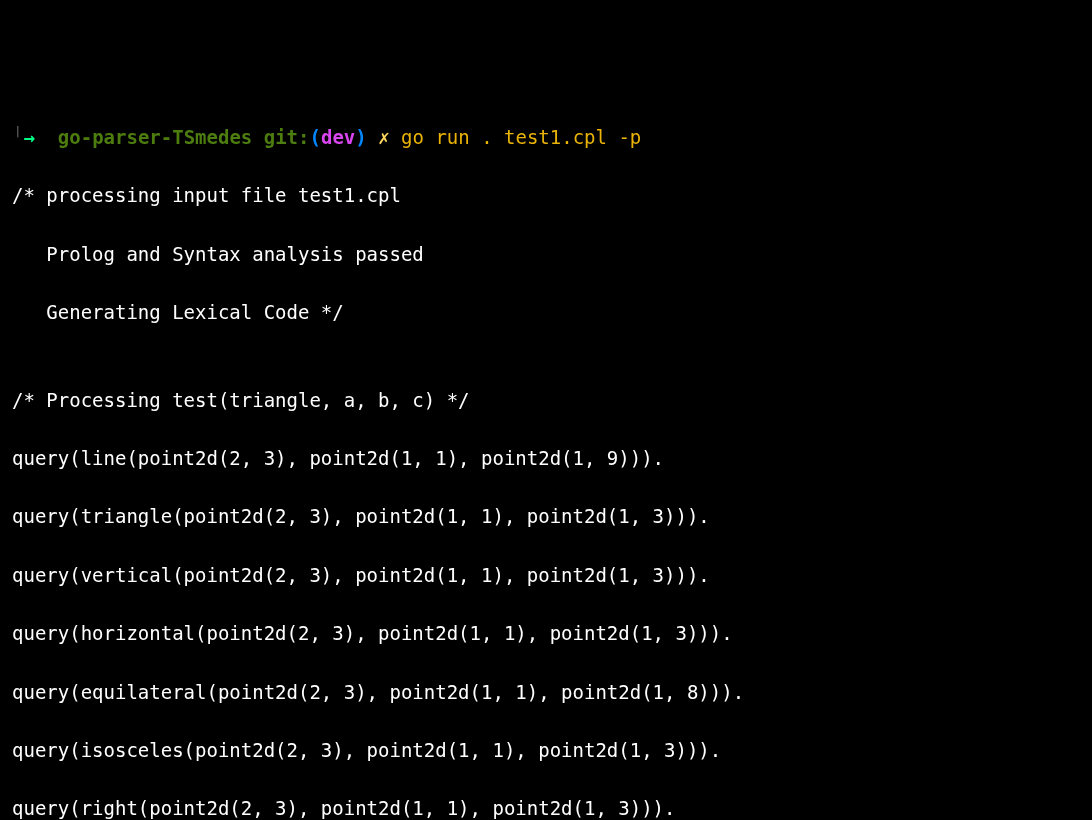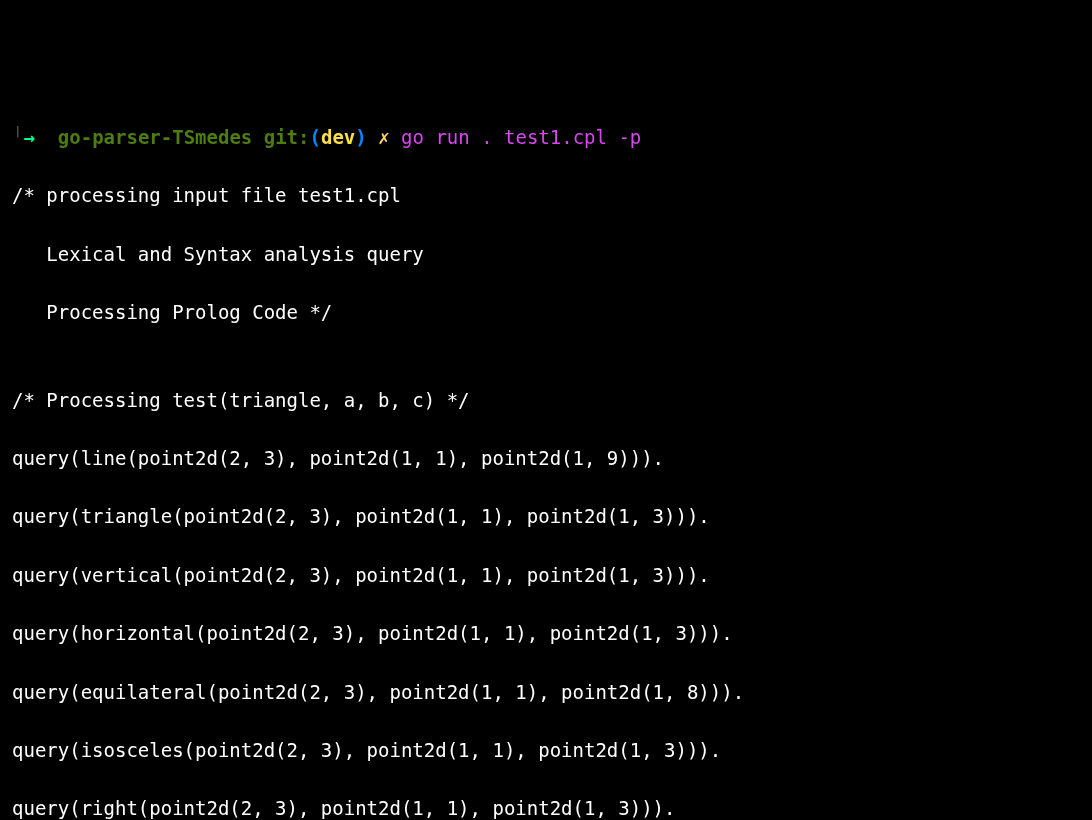--- a/index.html
+++ b/index.html
@@ -18,34 +18,34 @@
     padding: 6px 12px;
     box-sizing: border-box;
     white-space: pre;
   }
   .row { display: block; }
   .prompt-arrow-outer { color: #4f4f4f; }
   .prompt-arrow-inner { color: #00ff87; font-weight: bold; }
   .dir   { color: #4d7c0f; font-weight: bold; }
   .git   { color: #4d7c0f; font-weight: bold; }
   .paren { color: #0087ff; font-weight: bold; }
-  .branch{ color: #fde047; font-weight: bold; }
+  .branch{ color: #d946ef; font-weight: bold; }
   .x     { color: #ffd75f; font-weight: bold; }
-  .cmd   { color: #d946ef; text-align: center; }
+  .cmd   { color: #eab308; text-align: center; }
   .out   { color: #ffffff; }
 </style>
 </head>
 <body>
 
 
 
 <span class="row"><span class="prompt-arrow-outer">╵</span><span class="prompt-arrow-inner">→</span><span> </span><span> </span><span class="dir">go-parser-TSmedes</span><span> </span><span class="git">git:</span><span class="paren">(</span><span class="branch">dev</span><span class="paren">)</span><span> </span><span class="x">✗</span><span> </span><span class="cmd">go run . test1.cpl -p</span></span>
 <span class="row out">/* processing input file test1.cpl</span>
-<span class="row out">   Lexical and Syntax analysis query</span>
-<span class="row out">   Processing Prolog Code */</span>
+<span class="row out">   Prolog and Syntax analysis passed</span>
+<span class="row out">   Generating Lexical Code */</span>
 <span class="row out"></span>
 <span class="row out">/* Processing test(triangle, a, b, c) */</span>
 <span class="row out">query(line(point2d(2, 3), point2d(1, 1), point2d(1, 9))).</span>
 <span class="row out">query(triangle(point2d(2, 3), point2d(1, 1), point2d(1, 3))).</span>
 <span class="row out">query(vertical(point2d(2, 3), point2d(1, 1), point2d(1, 3))).</span>
 <span class="row out">query(horizontal(point2d(2, 3), point2d(1, 1), point2d(1, 3))).</span>
 <span class="row out">query(equilateral(point2d(2, 3), point2d(1, 1), point2d(1, 8))).</span>
 <span class="row out">query(isosceles(point2d(2, 3), point2d(1, 1), point2d(1, 3))).</span>
 <span class="row out">query(right(point2d(2, 3), point2d(1, 1), point2d(1, 3))).</span>
 

